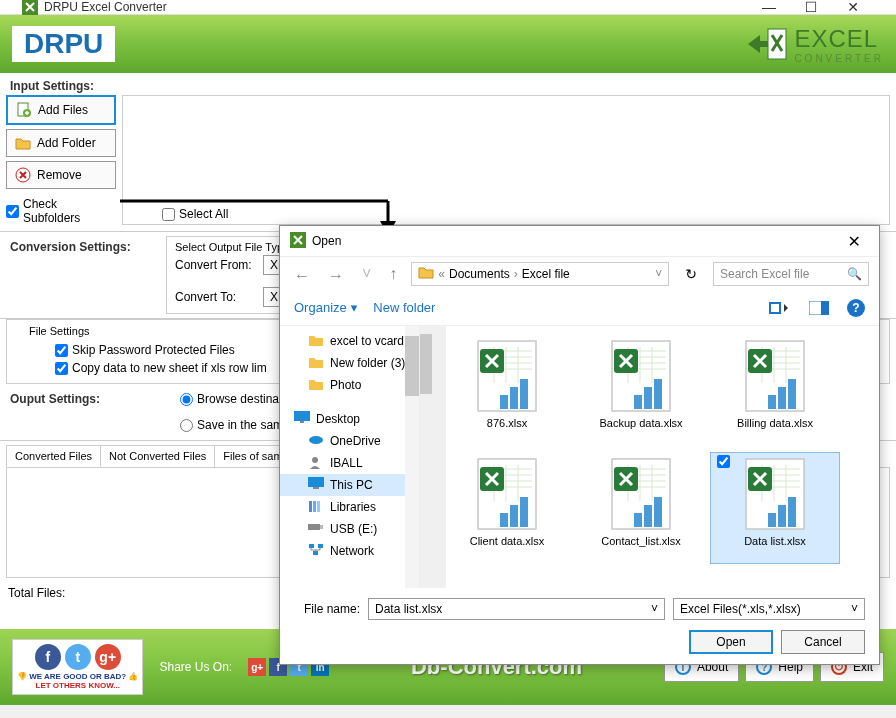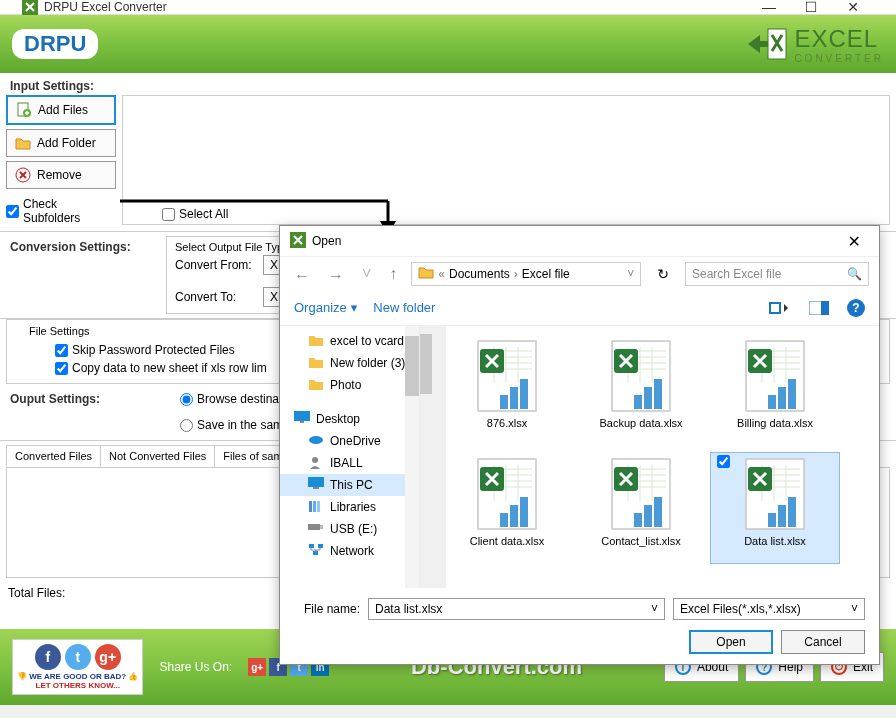--- a/index.html
+++ b/index.html
@@ -7,21 +7,21 @@
 
 
 .titlebar { height: 15px; background: #fff; display: flex; align-items: center; padding: 0 22px; border-bottom: 1px solid #ddd; }
 .titlebar .app-icon { width: 16px; height: 16px; margin-right: 6px; }
 .titlebar .title { font-size: 12px; color: #333; flex: 1; }
 .titlebar .win-controls { display: flex; }
 .titlebar .win-btn { width: 42px; height: 24px; display: flex; align-items: center; justify-content: center; font-size: 14px; color: #333; }
 
 
 .header-banner { height: 58px; background: linear-gradient(to bottom, #a8d85a 0%, #7fc241 45%, #5da82e 100%); position: relative; display: flex; align-items: center; padding: 0 12px; }
-.drpu-logo { background: #fff; padding: 4px 12px; border-radius: 12px; font-weight: bold; font-size: 22px; color: #1a6fb3; line-height: 1; }
+.drpu-logo { background: #fff; padding: 4px 12px; border-radius: 0; font-weight: bold; font-size: 28px; color: #1a6fb3; line-height: 1; }
 .excel-logo { margin-left: auto; display: flex; align-items: center; gap: 6px; }
 .excel-logo .ex-text { font-size: 24px; font-weight: 300; color: #3d7a2a; letter-spacing: 1px; }
 .excel-logo .ex-sub { font-size: 10px; color: #5a8a3a; display: block; letter-spacing: 3px; }
 
 
 .content { position: relative; background: #fff; height: 556px; }
 
 
 .panel-label { font-size: 12px; font-weight: bold; color: #333; padding: 4px 2px 2px 4px; }
 .input-settings { padding: 2px 6px; border-bottom: 1px solid #ccc; }
@@ -78,21 +78,21 @@
 
 .open-dialog { position: absolute; left: 279px; top: 152px; width: 601px; height: 440px; background: #fff; border: 1px solid #888; box-shadow: 0 3px 12px rgba(0,0,0,0.3); z-index: 10; display: flex; flex-direction: column; }
 .dlg-title { height: 30px; display: flex; align-items: center; padding: 0 10px; font-size: 12px; }
 .dlg-title .spacer { flex: 1; }
 .dlg-close { font-size: 16px; padding: 0 8px; cursor: pointer; }
 .dlg-nav { height: 34px; display: flex; align-items: center; padding: 0 10px; gap: 10px; border-top: 1px solid #eee; }
 .nav-arrow { color: #888; font-size: 16px; padding: 0 4px; }
 .breadcrumb-box { flex: 1; border: 1px solid #ccc; height: 24px; display: flex; align-items: center; padding: 0 6px; font-size: 12px; gap: 4px; }
 .bc-sep { color: #888; }
 .refresh-btn { padding: 0 6px; font-size: 14px; }
-.search-box { border: 1px solid #ccc; height: 24px; width: 184px; display: flex; align-items: center; padding: 0 6px; font-size: 12px; color: #888; }
+.search-box { border: 1px solid #ccc; height: 24px; width: 156px; display: flex; align-items: center; padding: 0 6px; font-size: 12px; color: #888; }
 .search-box .sicon { margin-left: auto; }
 .dlg-toolbar { height: 36px; display: flex; align-items: center; padding: 0 14px; gap: 16px; border-bottom: 1px solid #eee; font-size: 13px; color: #1a73c7; }
 .dlg-toolbar .organize { display: flex; align-items: center; gap: 4px; }
 .dlg-toolbar .spacer { flex: 1; }
 .tb-icon { width: 24px; height: 20px; display: flex; align-items: center; justify-content: center; color: #1a73c7; }
 .help-icon { width: 18px; height: 18px; border-radius: 50%; background: #1a73c7; color: #fff; display: flex; align-items: center; justify-content: center; font-size: 12px; font-weight: bold; }
 
 .dlg-body { flex: 1; display: flex; overflow: hidden; }
 .dlg-tree { width: 140px; border-right: 1px solid #eee; padding: 4px 0; font-size: 12px; overflow: hidden; position: relative; }
 .tree-item { display: flex; align-items: center; gap: 6px; padding: 3px 10px 3px 28px; }

